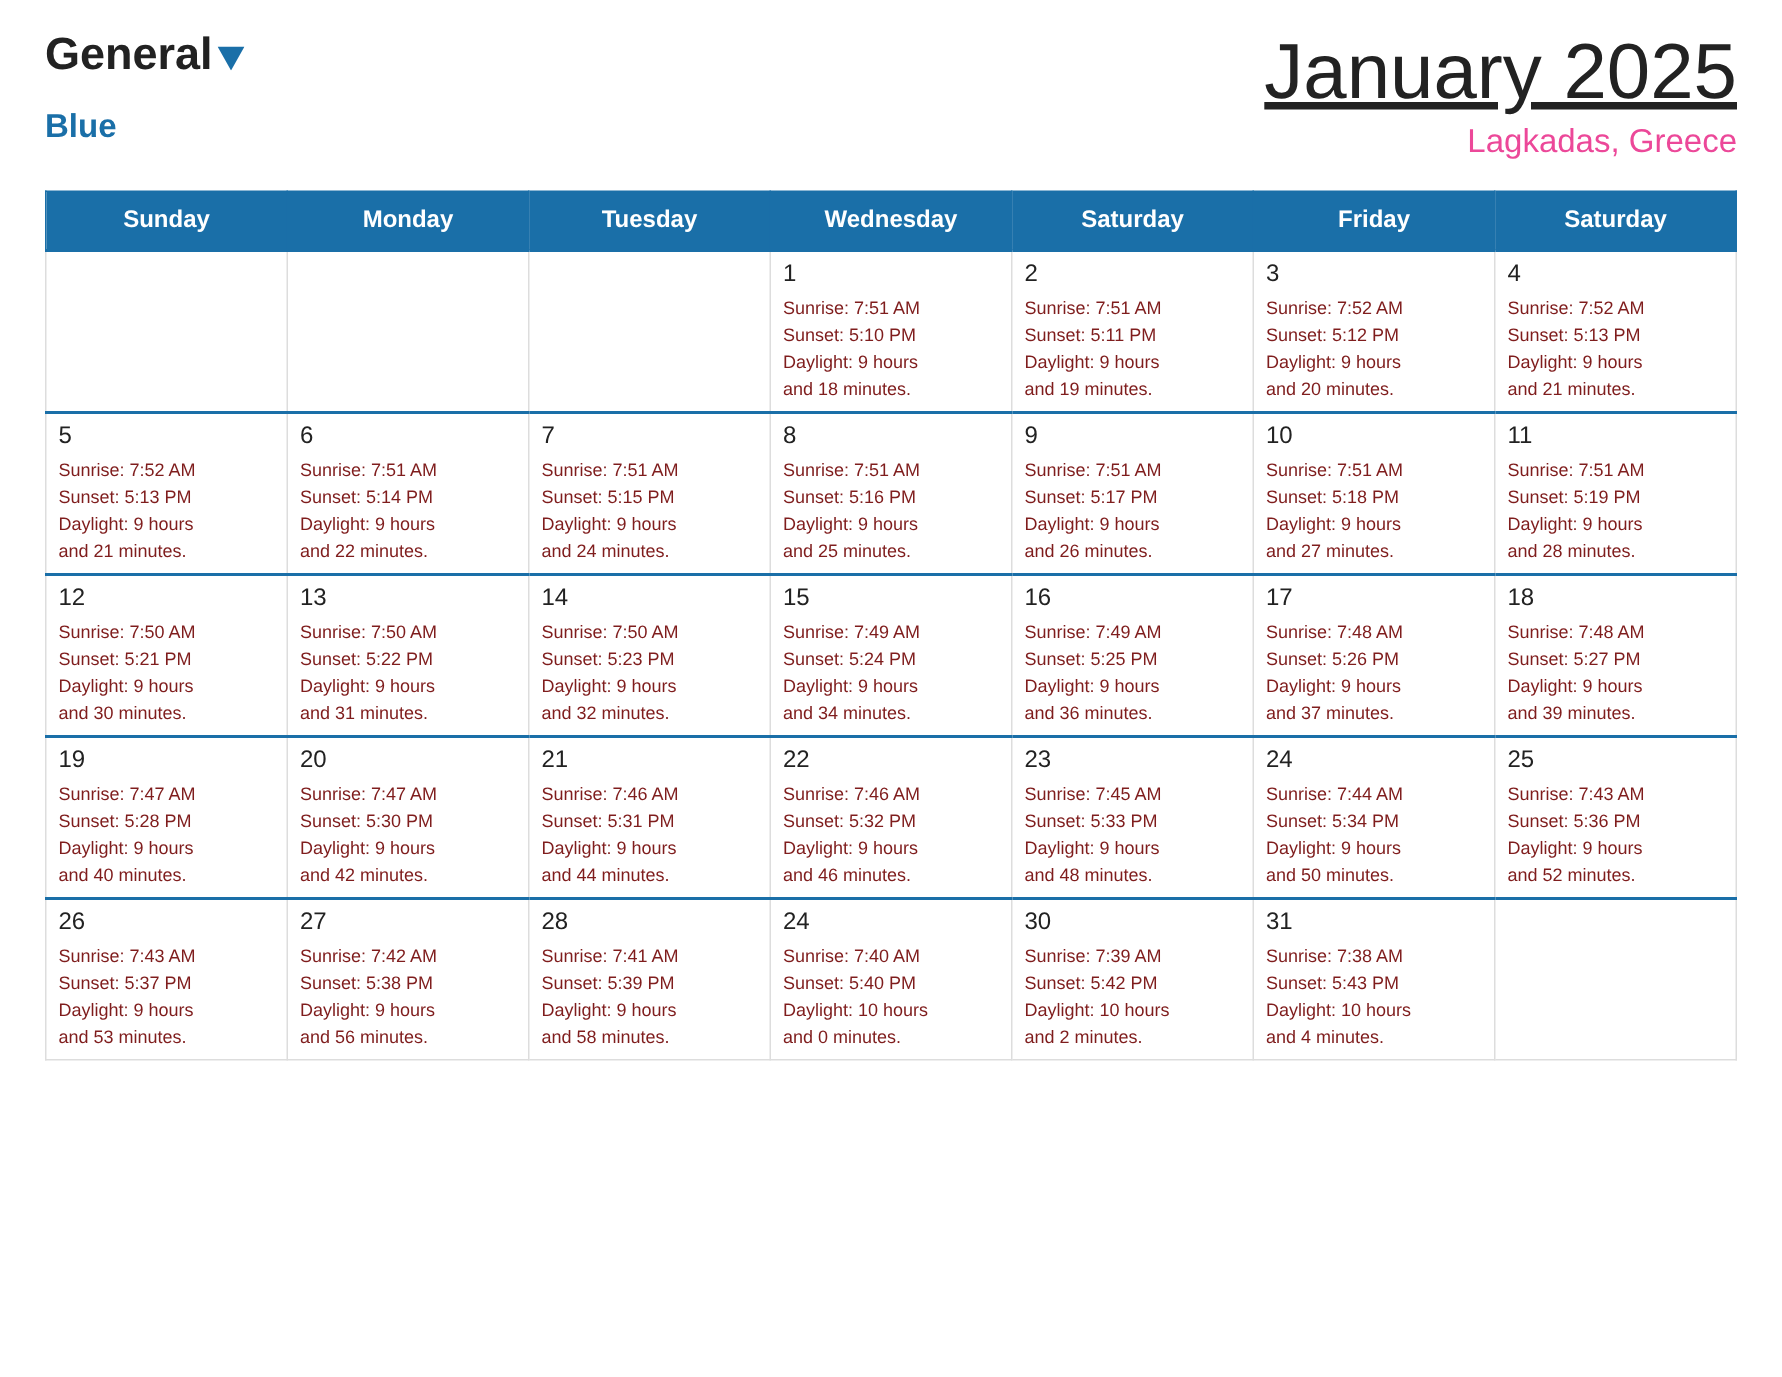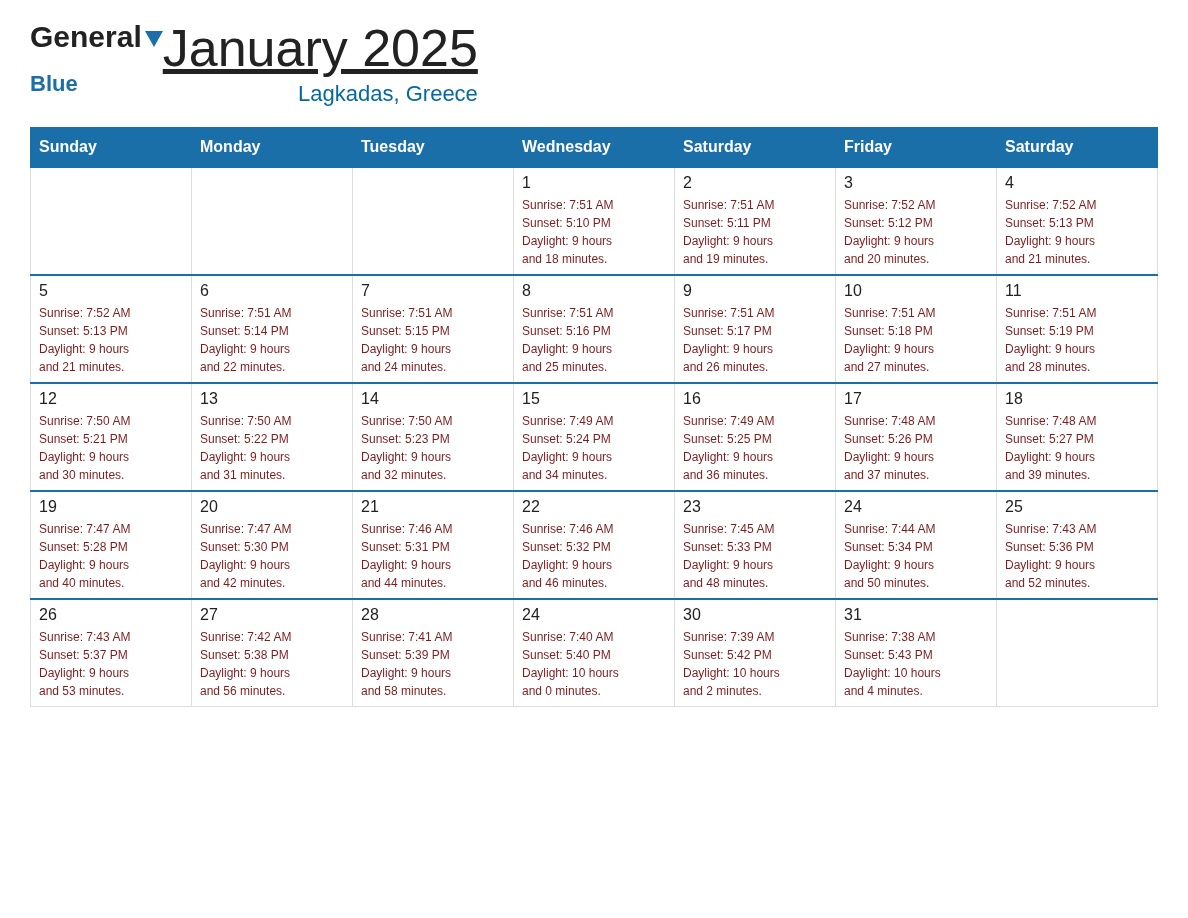--- a/index.html
+++ b/index.html
@@ -5,20 +5,21 @@
     * { margin: 0; padding: 0; box-sizing: border-box; }
     body {
       font-family: Arial, sans-serif;
       background: #fff;
       width: 1188px;
       min-height: 918px;
       padding: 20px 30px;
     }
     .header {
       display: flex;
+      justify-content: space-between;
       align-items: flex-start;
       margin-bottom: 20px;
     }
     .logo {
       display: flex;
       flex-direction: column;
       align-items: flex-start;
     }
     .logo-blue {
       font-size: 22px;
@@ -32,34 +33,34 @@
     }
     .title-month {
       font-size: 52px;
       font-weight: normal;
       color: #222;
       line-height: 1.1;
       text-decoration: underline;
     }
     .title-location {
       font-size: 22px;
-      color: #0369a1;
+      color: #ec4899;
       margin-top: 4px;
     }
     .calendar {
       width: 100%;
       border-collapse: collapse;
     }
     .calendar th {
       background: #1a6fa8;
       color: #fff;
       font-size: 16px;
       font-weight: bold;
       padding: 10px 8px;
-      text-align: left;
+      text-align: center;
       border: 1px solid #1a6fa8;
     }
     .calendar td {
       vertical-align: top;
       padding: 6px 8px;
       border: 1px solid #ccc;
       width: calc(100% / 7);
       min-height: 90px;
       font-size: 12.5px;
       color: #333;

